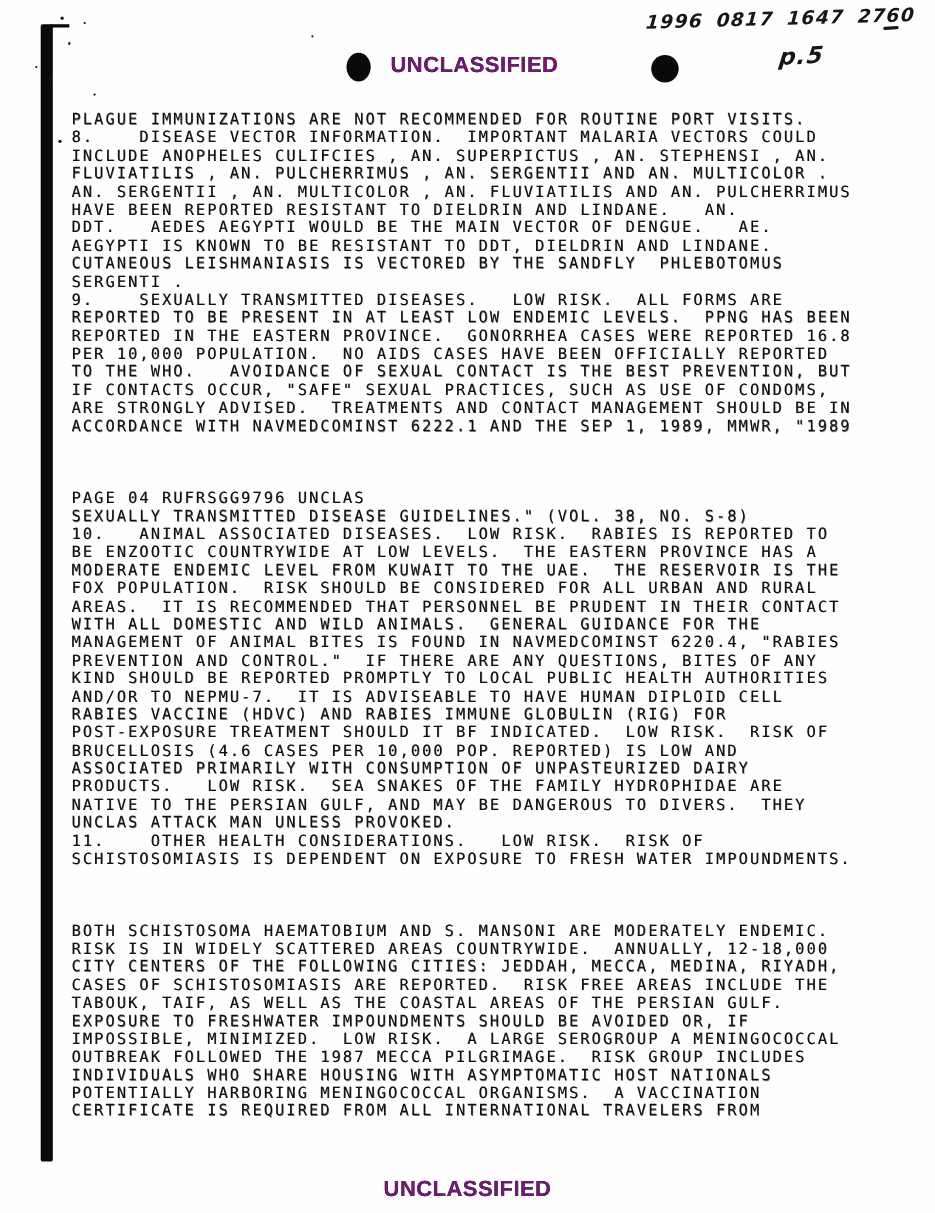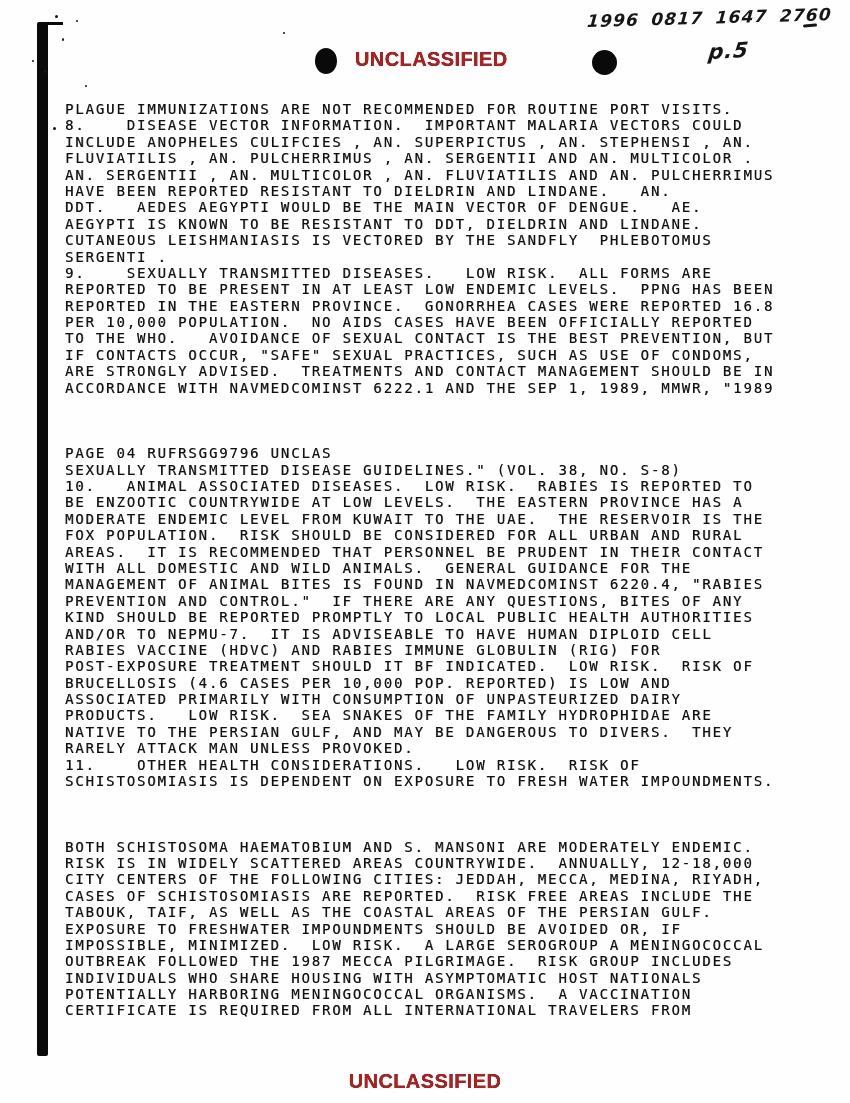--- a/index.html
+++ b/index.html
@@ -31,21 +31,21 @@
   
   .speck {
     position: absolute;
     background: #151515;
     border-radius: 50%;
   }
 
   
   .classification {
     position: absolute;
-    color: #b91c1c;
+    color: #701a75;
     font-family: "Liberation Sans", sans-serif;
     font-weight: bold;
     font-size: 20px;
     letter-spacing: 0.4px;
     text-shadow: 0 0 0.6px #000;
     white-space: nowrap;
   }
   .classification.header { left: 355px; top: 48px; }
   .classification.footer { left: 0; right: 0; top: 1070px; text-align: center; }
 
@@ -167,21 +167,21 @@
       <div class="tline">MANAGEMENT OF ANIMAL BITES IS FOUND IN NAVMEDCOMINST 6220.4, "RABIES</div>
       <div class="tline">PREVENTION AND CONTROL."  IF THERE ARE ANY QUESTIONS, BITES OF ANY</div>
       <div class="tline">KIND SHOULD BE REPORTED PROMPTLY TO LOCAL PUBLIC HEALTH AUTHORITIES</div>
       <div class="tline">AND/OR TO NEPMU-7.  IT IS ADVISEABLE TO HAVE HUMAN DIPLOID CELL</div>
       <div class="tline">RABIES VACCINE (HDVC) AND RABIES IMMUNE GLOBULIN (RIG) FOR</div>
       <div class="tline">POST-EXPOSURE TREATMENT SHOULD IT BF INDICATED.  LOW RISK.  RISK OF</div>
       <div class="tline">BRUCELLOSIS (4.6 CASES PER 10,000 POP. REPORTED) IS LOW AND</div>
       <div class="tline">ASSOCIATED PRIMARILY WITH CONSUMPTION OF UNPASTEURIZED DAIRY</div>
       <div class="tline">PRODUCTS.   LOW RISK.  SEA SNAKES OF THE FAMILY HYDROPHIDAE ARE</div>
       <div class="tline">NATIVE TO THE PERSIAN GULF, AND MAY BE DANGEROUS TO DIVERS.  THEY</div>
-      <div class="tline">RARELY ATTACK MAN UNLESS PROVOKED.</div>
+      <div class="tline">UNCLAS ATTACK MAN UNLESS PROVOKED.</div>
       <div class="tline">11.    OTHER HEALTH CONSIDERATIONS.   LOW RISK.  RISK OF</div>
       <div class="tline">SCHISTOSOMIASIS IS DEPENDENT ON EXPOSURE TO FRESH WATER IMPOUNDMENTS.</div>
       <div class="tline">&nbsp;</div>
       <div class="tline">&nbsp;</div>
       <div class="tline">&nbsp;</div>
       <div class="tline">BOTH SCHISTOSOMA HAEMATOBIUM AND S. MANSONI ARE MODERATELY ENDEMIC.</div>
       <div class="tline">RISK IS IN WIDELY SCATTERED AREAS COUNTRYWIDE.  ANNUALLY, 12-18,000</div>
       <div class="tline">CITY CENTERS OF THE FOLLOWING CITIES: JEDDAH, MECCA, MEDINA, RIYADH,</div>
       <div class="tline">CASES OF SCHISTOSOMIASIS ARE REPORTED.  RISK FREE AREAS INCLUDE THE</div>
       <div class="tline">TABOUK, TAIF, AS WELL AS THE COASTAL AREAS OF THE PERSIAN GULF.</div>

